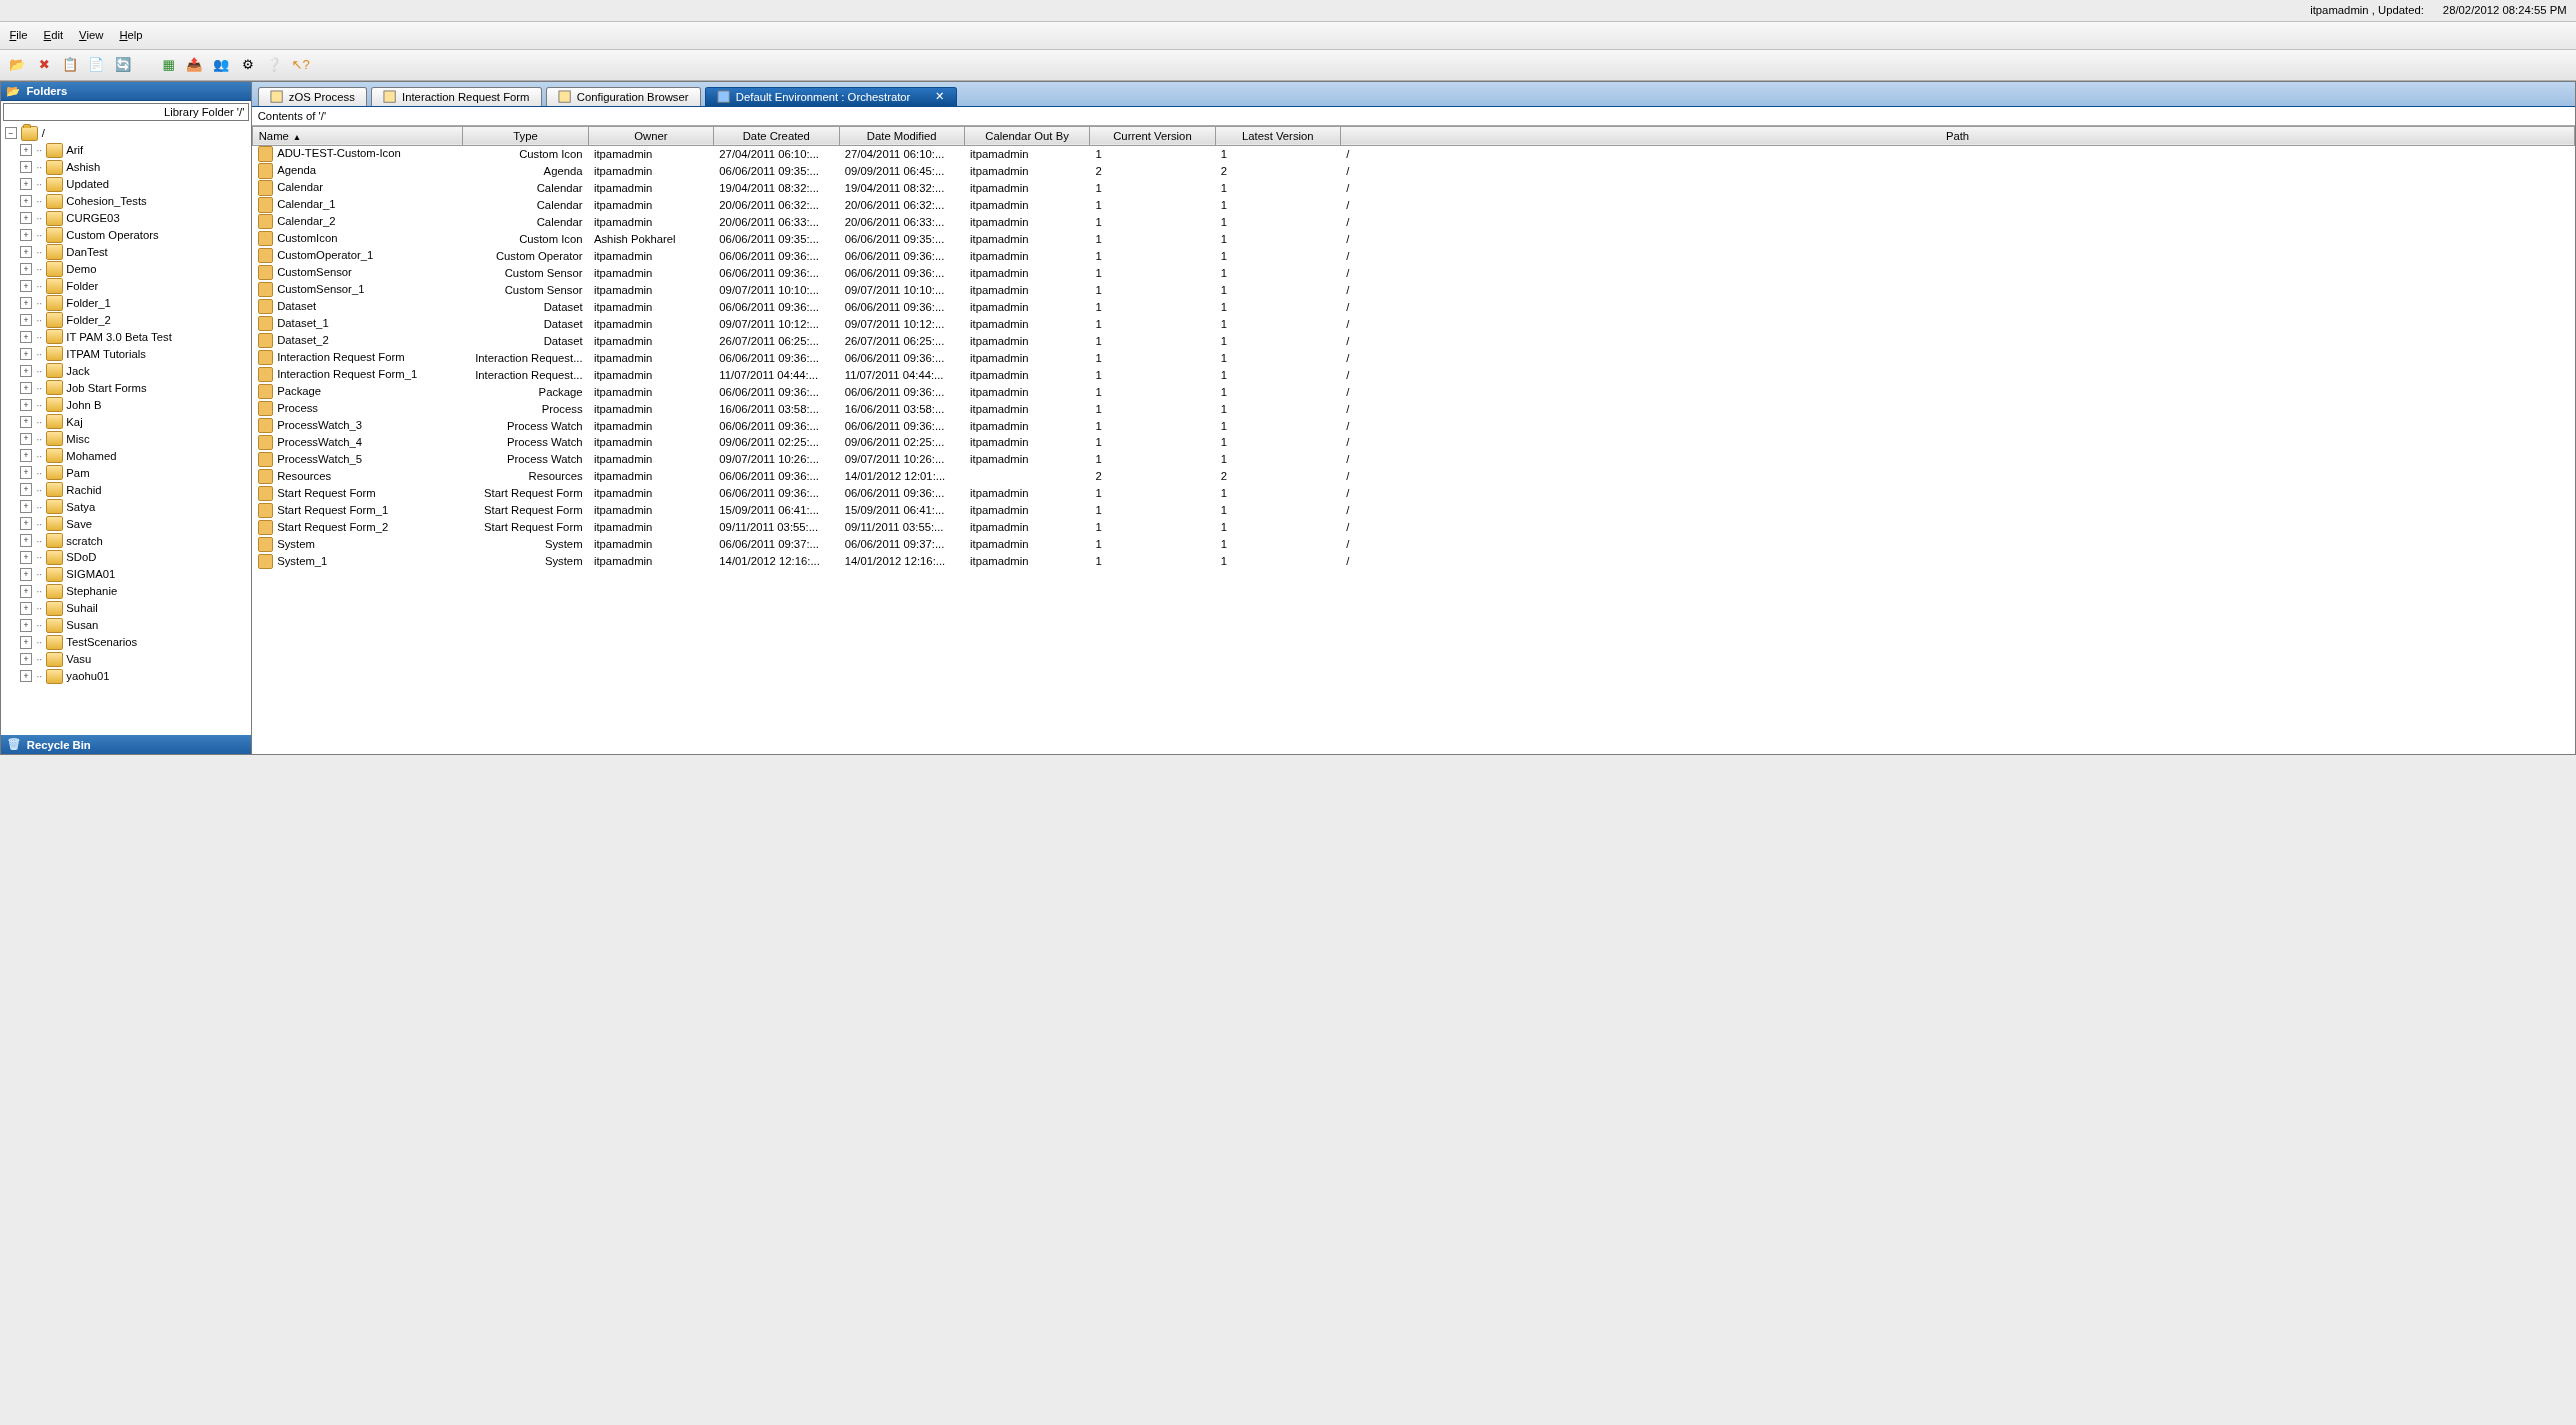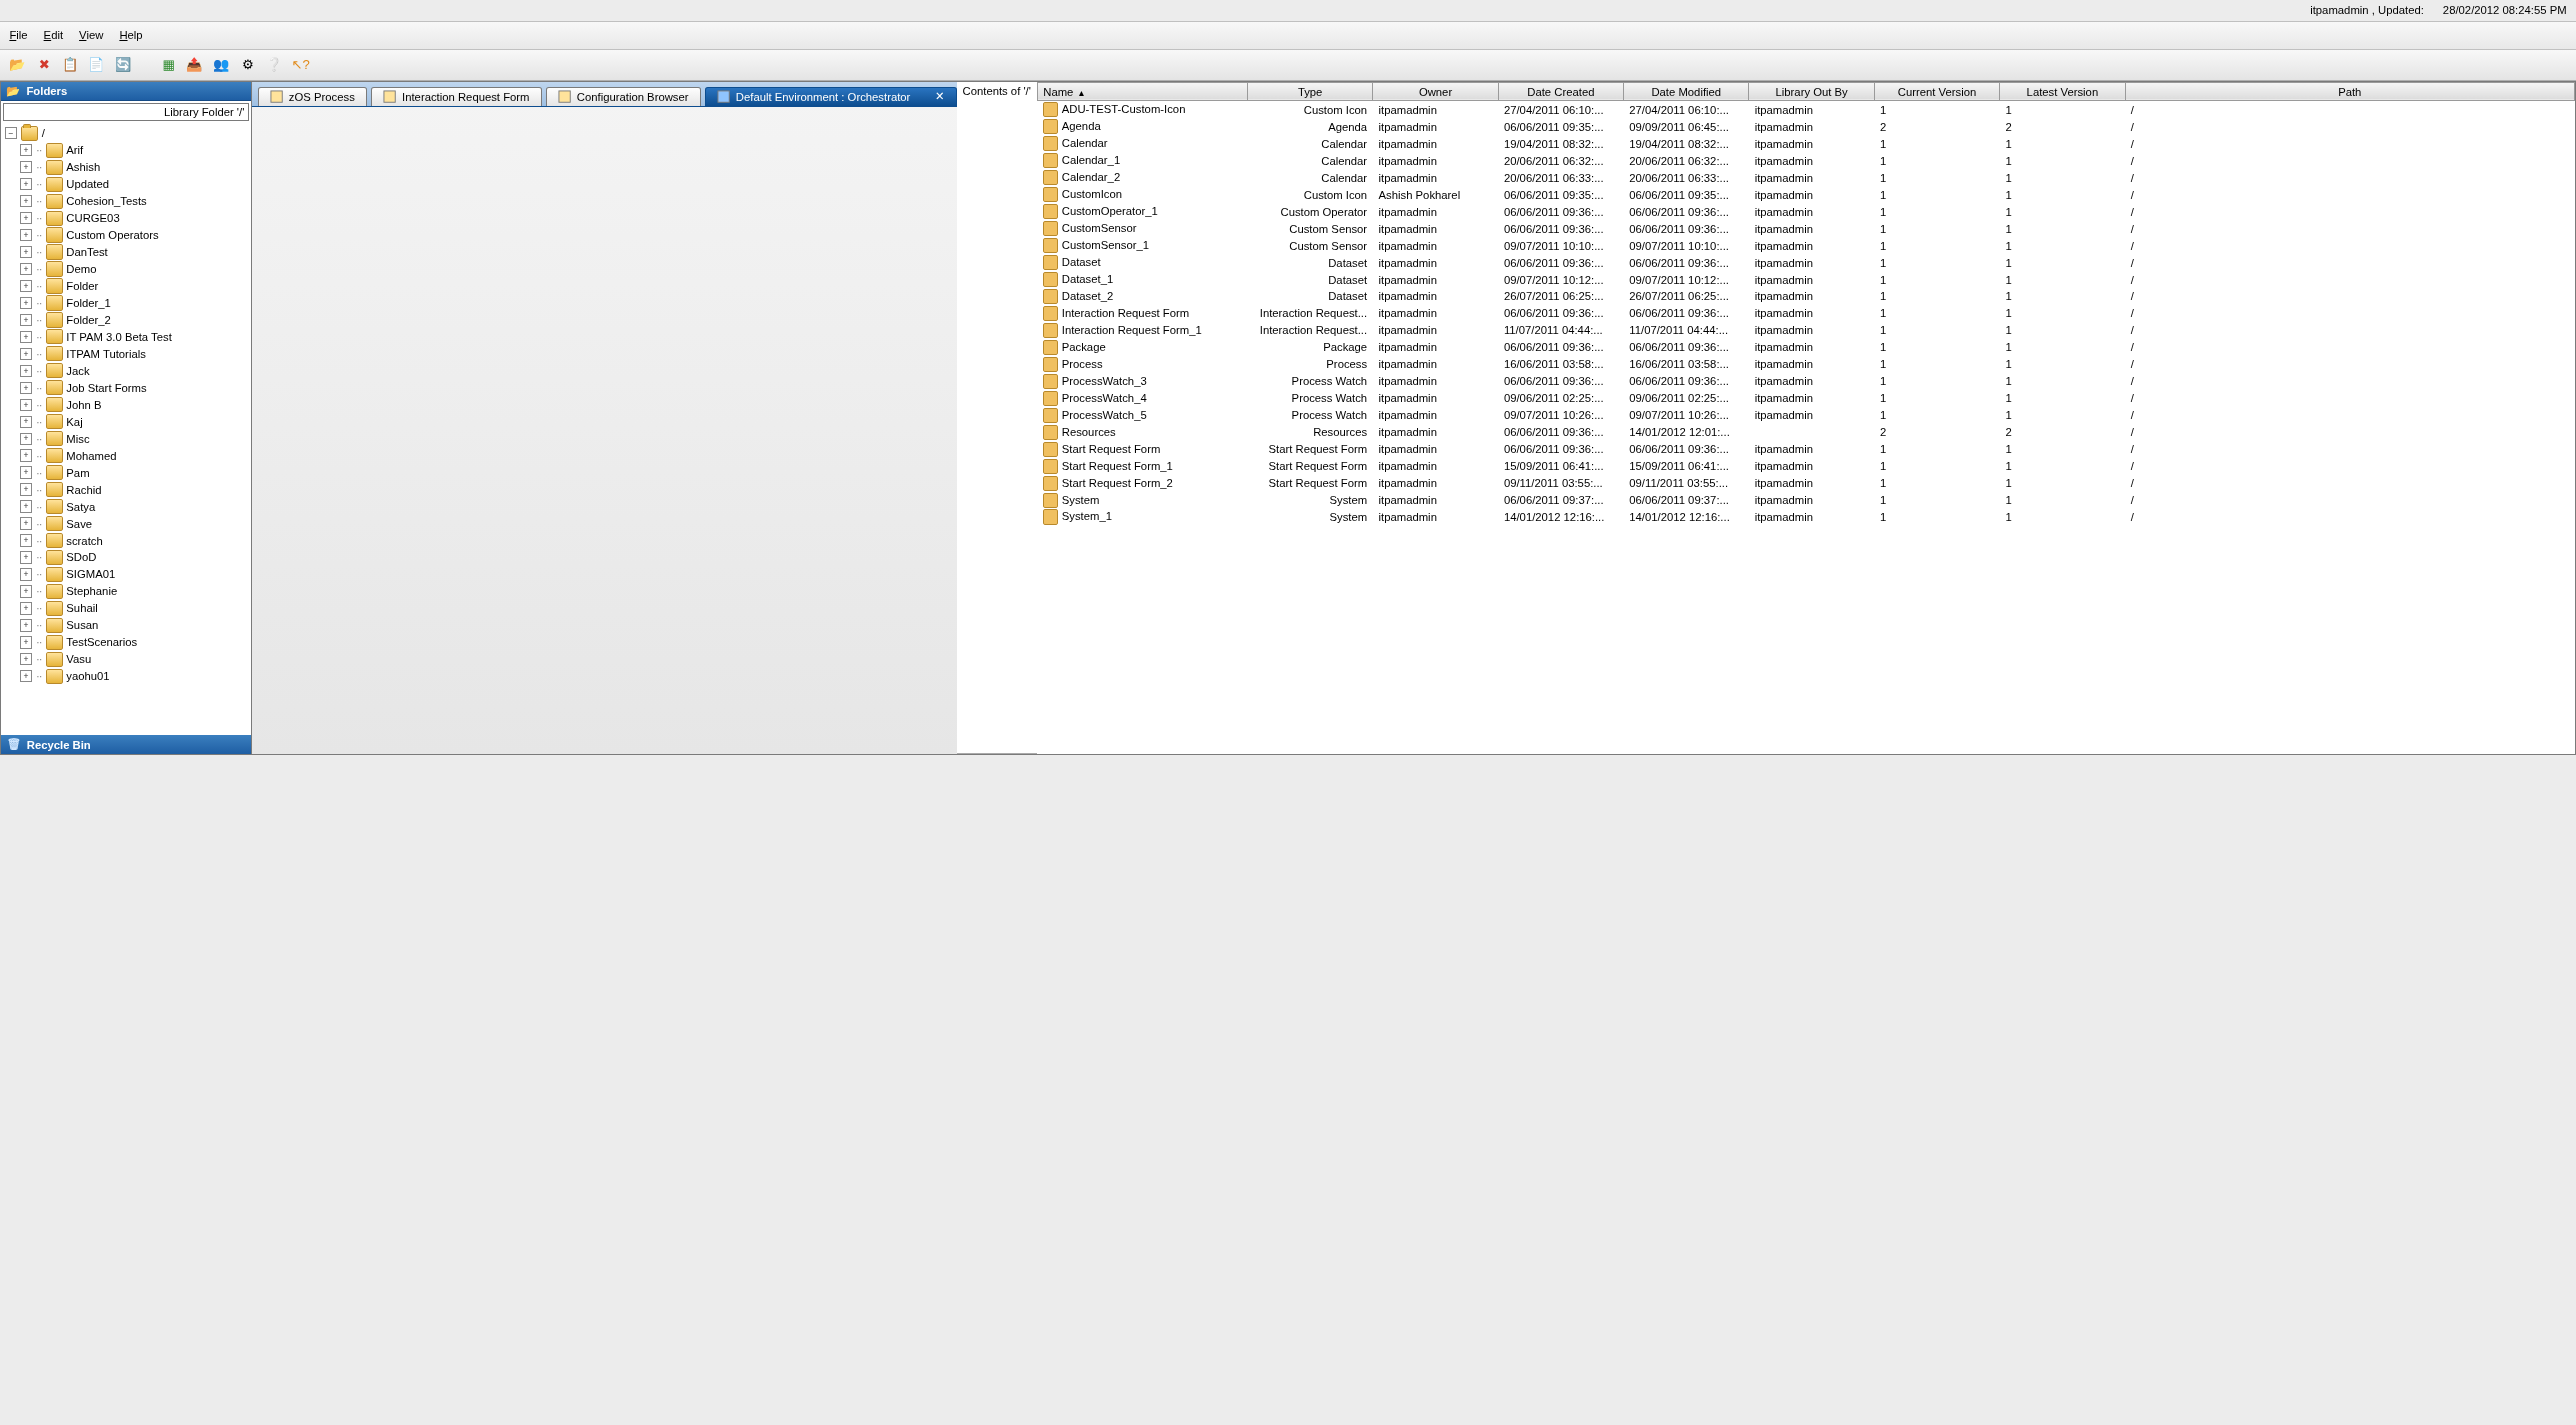--- a/index.html
+++ b/index.html
@@ -131,21 +131,21 @@
     color:#fff;
     padding:2.8px 5.7px;
     display:flex;
     align-items:center;
     gap:5.7px;
     font-weight:bold;
   }
   .right-pane {
     flex:1;
     display:flex;
-    flex-direction:row;
+    flex-direction:column;
     min-width:0;
   }
   .tabs {
     height: 24.6px;
     display:flex;
     align-items:flex-end;
     background: linear-gradient(#bfd6ef,#9fc0e3);
     border-bottom: 1.9px solid #0d4d8f;
     padding-left: 5.7px;
     gap: 3.8px;
@@ -506,21 +506,21 @@
 
       <div class="grid">
         <table class="datagrid">
           <thead>
             <tr>
               <th class="col-name"><span>Name</span><span class="sort-ind">▲</span></th>
               <th class="col-type">Type</th>
               <th class="col-owner">Owner</th>
               <th class="col-date">Date Created</th>
               <th class="col-date">Date Modified</th>
-              <th class="col-chk">Library Out By</th>
+              <th class="col-chk">Calendar Out By</th>
               <th class="col-ver">Current Version</th>
               <th class="col-ver">Latest Version</th>
               <th class="col-path">Path</th>
             </tr>
           </thead>
           <tbody id="grid-body">
               <tr>
                 <td class="c-name"><span class="row-icon"></span><span>ADU-TEST-Custom-Icon</span></td>
                 <td class="c-type">Custom Icon</td>
                 <td class="c-owner">itpamadmin</td>

